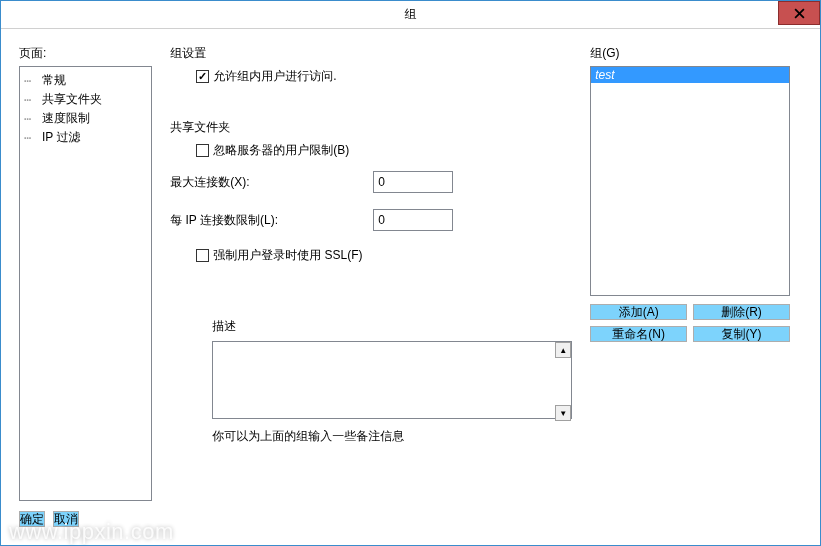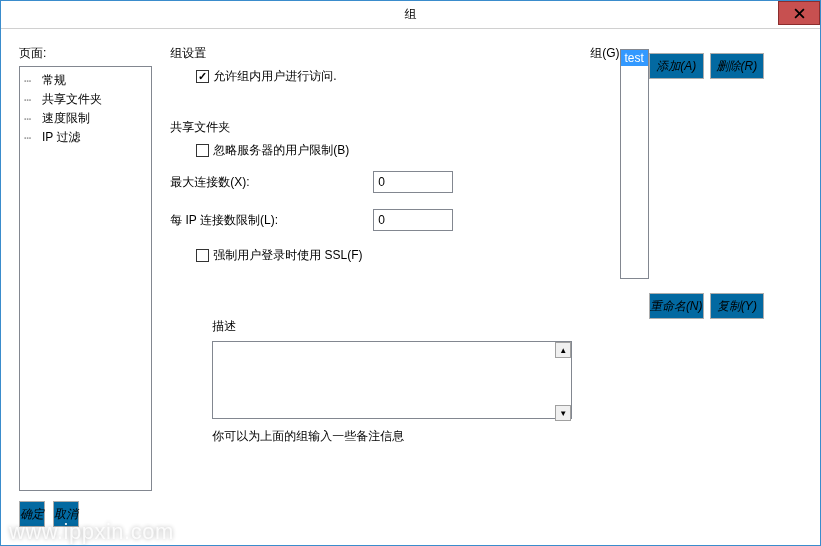--- a/index.html
+++ b/index.html
@@ -79,28 +79,27 @@
     text-align: left;
   }
   .left-buttons {
     margin-top: 10px;
     display: flex;
     flex-direction: row;
     gap: 8px;
   }
   .btn {
     border: 1px solid #adadad;
-    background: #0369a1;
-    height: 26px;
+    background: #7dd3fc;
+    height: 16px;
     display: flex;
     align-items: center;
     justify-content: center;
     cursor: pointer;
     user-select: none;
-    font-style: italic;
   }
   .mid-col {
     flex: 1;
     display: flex;
     flex-direction: column;
   }
   .section-title {
     margin-bottom: 6px;
   }
   .checkbox-row {
@@ -167,36 +166,37 @@
     align-items: center;
     justify-content: center;
     cursor: pointer;
   }
   .scroll-up { top: 1px; right:calc(100% - 359px);}
   .scroll-down { bottom: 1px; right:calc(100% - 359px);}
   .desc-hint { margin-top: 6px; }
   .right-col {
     width: 210px;
     display: flex;
-    flex-direction: row;
+    flex-direction: column;
   }
   .group-list {
     border: 1px solid #828790;
     height: 230px;
     background: #fff;
     margin-top: 4px;
     overflow: auto;
   }
   .group-item {
     padding: 1px 4px;
     cursor: pointer;
   }
   .group-item.selected {
     background: #3399ff;
     color: #fff;
+    font-style: italic;
   }
   .right-buttons {
     margin-top: 8px;
     display: grid;
     grid-template-columns: 1fr 1fr;
     gap: 6px;
   }
   .watermark {
     position: absolute;
     left: 8px;

